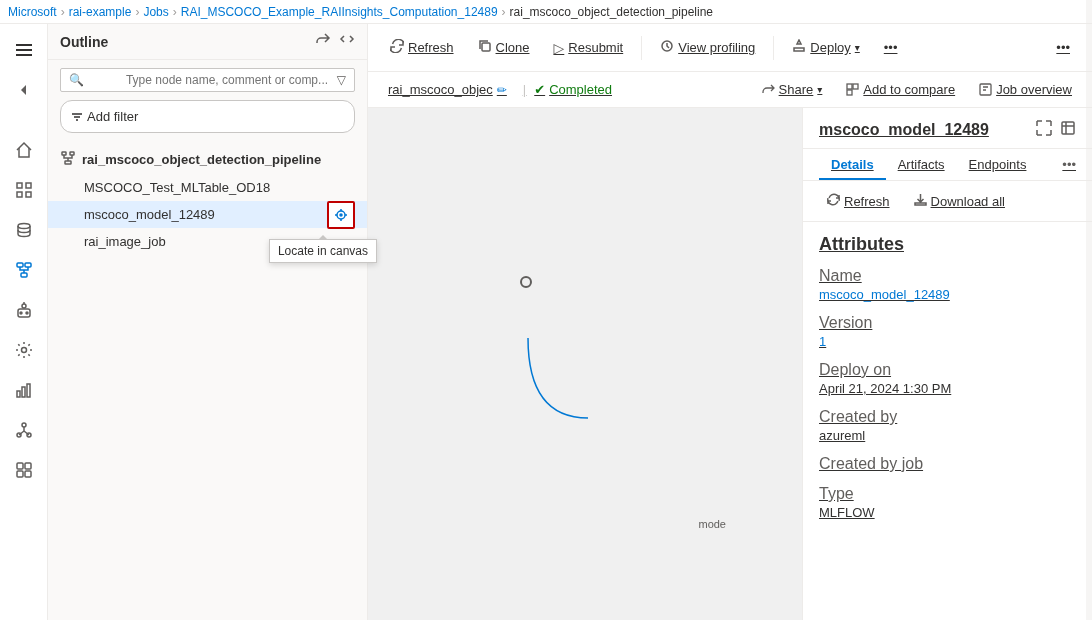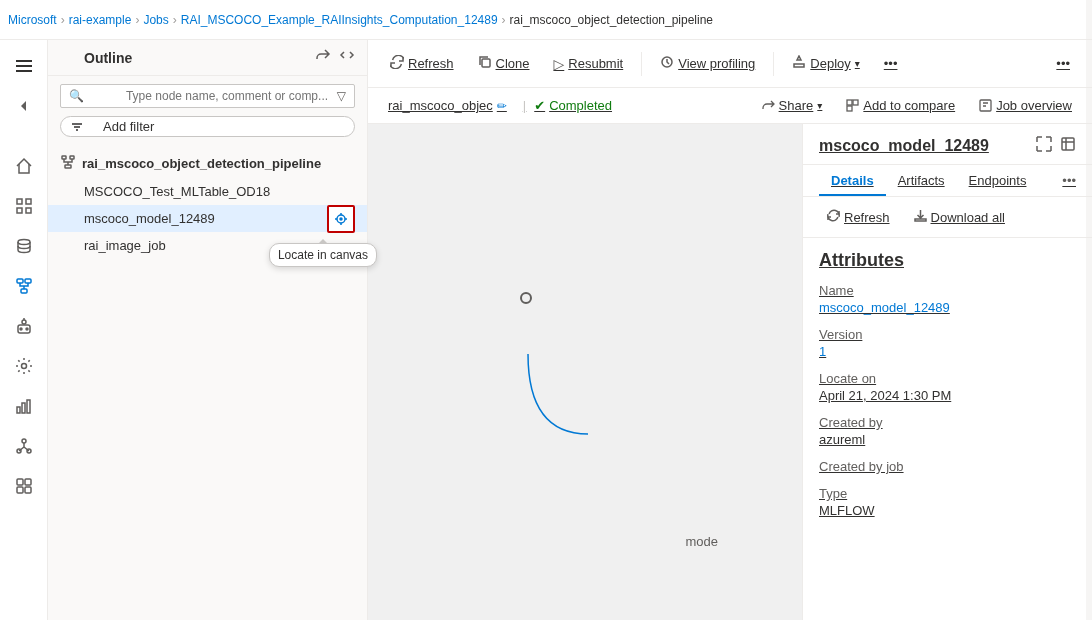--- a/index.html
+++ b/index.html
@@ -1,20 +1,20 @@
 <!DOCTYPE html>
 <html><head>
   <meta charset="utf-8">
   <style>
     * { box-sizing: border-box; margin: 0; padding: 0; font-family: 'Segoe UI', sans-serif; font-size: 13px; }
     body { background: #f5f5f5; display: flex; flex-direction: column; height: 620px; overflow: hidden; color: #323130; }
 
     
     .breadcrumb-bar {
-      height: 40px;
+      height: 24px;
       background: #fff;
       border-bottom: 1px solid #edebe9;
       display: flex;
       align-items: center;
       padding: 0 8px;
       gap: 4px;
       flex-shrink: 0;
     }
     .breadcrumb-item { color: #0078d4; cursor: pointer; font-size: 12px; }
     .breadcrumb-sep { color: #a19f9d; font-size: 12px; }
@@ -66,21 +66,21 @@
       flex-direction: column;
       flex-shrink: 0;
     }
     .outline-header {
       display: flex;
       align-items: center;
       justify-content: space-between;
       padding: 8px 12px;
       border-bottom: 1px solid #edebe9;
     }
-    .outline-title { font-weight: 600; font-size: 14px; margin-left: 24px; }
+    .outline-title { font-weight: 600; font-size: 14px; }
     .outline-header-icons { display: flex; gap: 8px; color: #605e5c; }
     .outline-header-icons span { cursor: pointer; }
     .outline-search {
       display: flex;
       align-items: center;
       margin: 8px 12px;
       border: 1px solid #c8c6c4;
       border-radius: 2px;
       background: #fff;
       padding: 4px 8px;
@@ -89,25 +89,25 @@
     .outline-search input {
       border: none; outline: none; flex: 1; font-size: 12px; color: #605e5c;
       background: transparent;
       margin-left: 36px;
     }
     .outline-search .search-icon { color: #605e5c; font-size: 12px; }
     .outline-search .filter-icon { color: #605e5c; font-size: 12px; cursor: pointer; }
     .add-filter-btn {
       display: inline-flex;
       align-items: center;
-      gap: 20px;
+      gap: 4px;
       margin: 0 12px 8px;
       border: 1px solid #c8c6c4;
       border-radius: 12px;
-      padding: 2px 10px;
+      padding: 8px 10px;
       font-size: 12px;
       cursor: pointer;
       background: #fff;
       color: #323130;
     }
     .outline-tree { padding: 4px 0; }
     .tree-item {
       display: flex;
       align-items: center;
       padding: 6px 12px;
@@ -138,21 +138,21 @@
       background: #fff;
       cursor: pointer;
       color: #0078d4;
     }
     .tooltip-box {
       position: absolute;
       right: -10px;
       top: 38px;
       background: #fff;
       border: 1px solid #c8c6c4;
-      border-radius: 10px;
+      border-radius: 0;
       padding: 4px 8px;
       font-size: 12px;
       white-space: nowrap;
       z-index: 10;
       box-shadow: 0 2px 6px rgba(0,0,0,0.15);
     }
     .tooltip-box::before {
       content: '';
       position: absolute;
       top: -5px;
@@ -254,23 +254,23 @@
     .connector-svg {
       position: absolute;
       top: 0; left: 0;
       width: 100%; height: 100%;
       pointer-events: none;
     }
 
     
     .model-text {
       position: absolute;
-      right: 84px;
+      right: 76px;
       top: 410px;
-      font-size: 13px;
+      font-size: 11px;
       color: #605e5c;
     }
 
     
     .right-panel {
       width: 290px;
       background: #fff;
       border-left: 1px solid #edebe9;
       display: flex;
       flex-direction: column;
@@ -332,21 +332,21 @@
       flex: 1;
       overflow-y: auto;
       position: relative;
     }
     .attr-heading {
       font-weight: 700;
       font-size: 18px;
       margin-bottom: 12px;
     }
     .attr-row { margin-bottom: 12px; }
-    .attr-label { font-size: 13px; color: #605e5c; margin-bottom: 2px; }
+    .attr-label { font-size: 16px; color: #605e5c; margin-bottom: 2px; }
     .attr-value { font-size: 13px; color: #323130; }
     .attr-value.link { color: #0078d4; cursor: pointer; }
     .attr-value.number { color: #0078d4; }
   </style>
 </head>
 <body>
 
 <div class="breadcrumb-bar">
   <span class="breadcrumb-item">Microsoft</span>
   <span class="breadcrumb-sep">›</span>
@@ -668,21 +668,21 @@
 
           <div class="attr-row">
             <div class="attr-label">Name</div>
             <div class="attr-value link">mscoco_model_12489</div>
           </div>
           <div class="attr-row">
             <div class="attr-label">Version</div>
             <div class="attr-value number">1</div>
           </div>
           <div class="attr-row">
-            <div class="attr-label">Locate on</div>
+            <div class="attr-label">Deploy on</div>
             <div class="attr-value">April 21, 2024 1:30 PM</div>
           </div>
           <div class="attr-row">
             <div class="attr-label">Created by</div>
             <div class="attr-value">azureml</div>
           </div>
           <div class="attr-row">
             <div class="attr-label">Created by job</div>
             <div class="attr-value"></div>
           </div>

